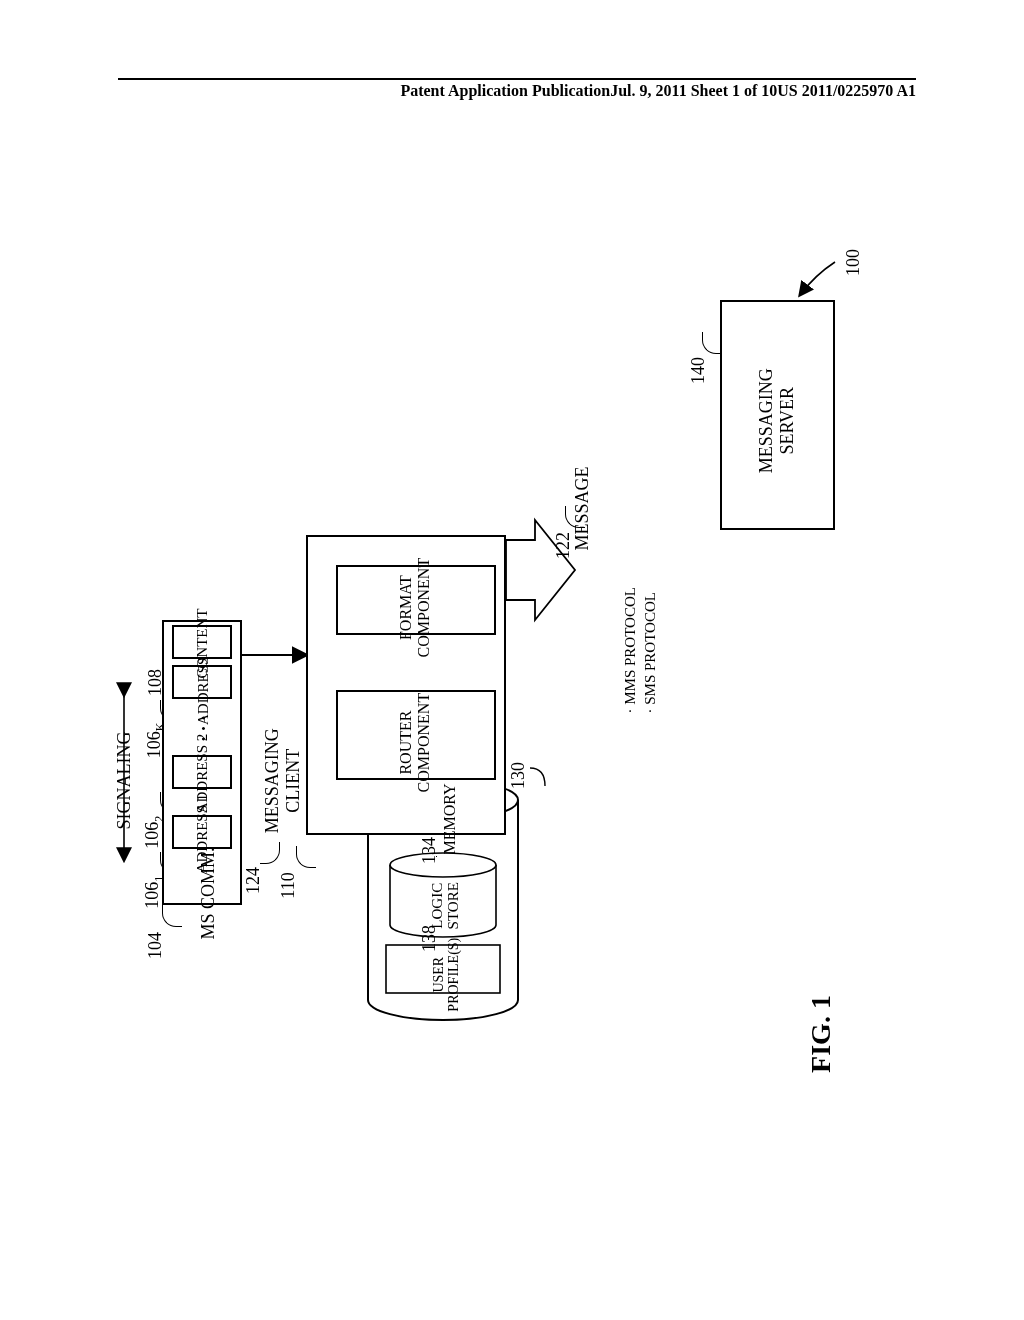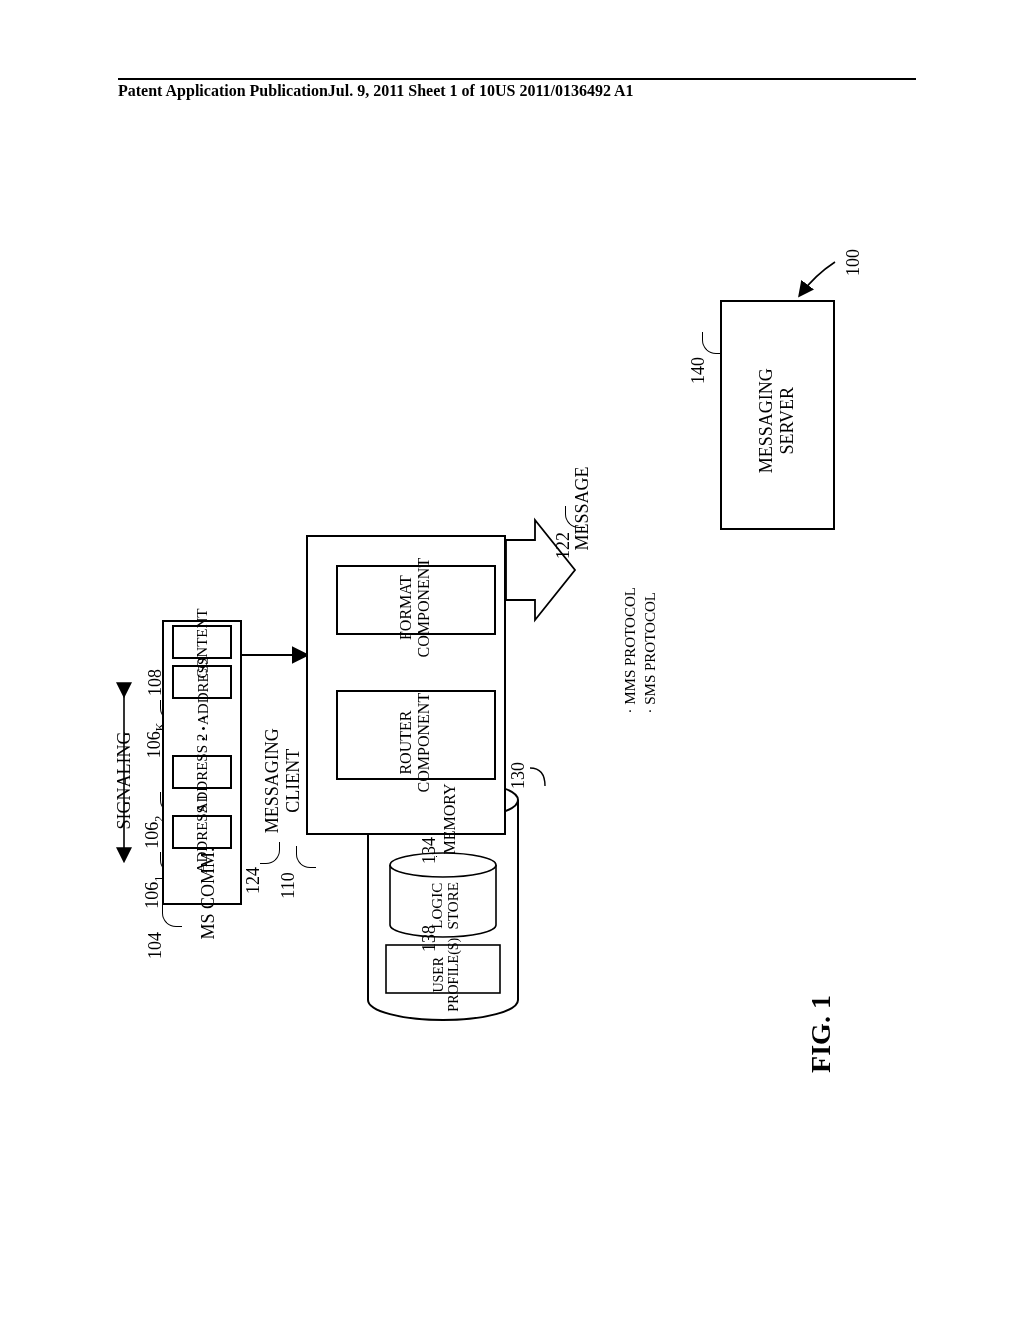--- a/index.html
+++ b/index.html
@@ -12,21 +12,21 @@
     color: #000;
   }
   .page-header {
     position: absolute;
     top: 78px;
     left: 118px;
     right: 108px;
     height: 24px;
     border-top: 2px solid #000;
     display: flex;
-    justify-content: flex-start;
+    justify-content: flex-end;
     font-size: 16px;
     font-weight: bold;
     padding-top: 2px;
   }
   .diagram-wrap {
     position: absolute;
     top: 240px;
     left: 100px;
     width: 820px;
     height: 800px;
@@ -79,21 +79,21 @@
     transform-origin: center center;
   }
   .sub { font-size: 12px; vertical-align: sub; }
 </style>
 </head>
 <body>
 
 <div class="page-header">
   <span>Patent Application Publication</span>
   <span>Jul. 9, 2011  Sheet 1 of 10</span>
-  <span>US 2011/0136492 A1</span>
+  <span>US 2011/0225970 A1</span>
 </div>
 
 <div class="diagram-wrap">
 
   <svg class="overlay" viewBox="0 0 820 800">
     <defs>
       <marker id="ah" markerWidth="10" markerHeight="10" refX="8" refY="5" orient="auto">
         <path d="M0,0 L10,5 L0,10 Z" fill="#000"></path>
       </marker>
     </defs>

